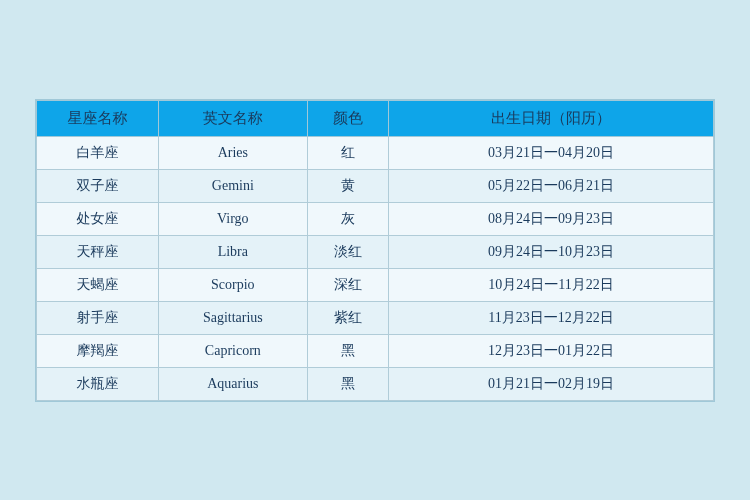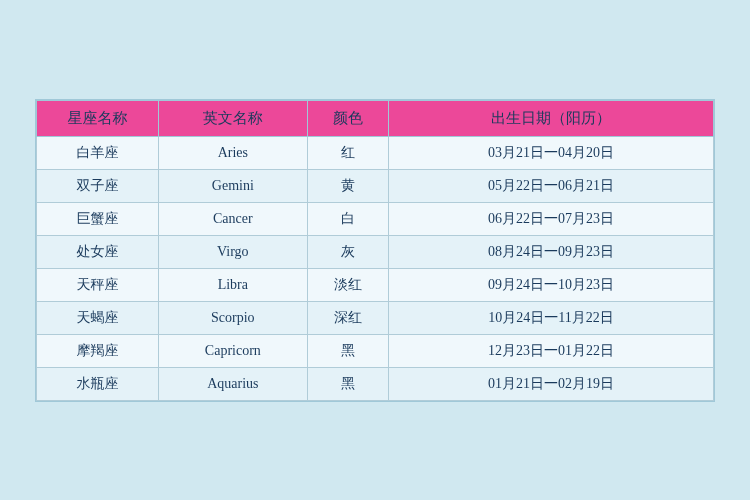--- a/index.html
+++ b/index.html
@@ -24,21 +24,21 @@
       border: 1px solid #a0c8d8;
       width: 680px;
     }
 
     table {
       width: 100%;
       border-collapse: collapse;
     }
 
     thead tr {
-      background-color: #ec4899;
+      background-color: #0ea5e9;
     }
 
     thead th {
       border: 1px solid #a0c8d8;
       padding: 8px 12px;
       text-align: center;
       font-weight: normal;
       color: #1a3a5c;
       font-size: 15px;
     }
@@ -84,44 +84,44 @@
           <td>红</td>
           <td>03月21日一04月20日</td>
         </tr>
         <tr>
           <td>双子座</td>
           <td>Gemini</td>
           <td>黄</td>
           <td>05月22日一06月21日</td>
         </tr>
         <tr>
-          <td>巨蟹座</td>
-          <td>Cancer</td>
-          <td>白</td>
-          <td>06月22日一07月23日</td>
-        </tr>
-        <tr>
           <td>处女座</td>
           <td>Virgo</td>
           <td>灰</td>
           <td>08月24日一09月23日</td>
         </tr>
         <tr>
           <td>天秤座</td>
           <td>Libra</td>
           <td>淡红</td>
           <td>09月24日一10月23日</td>
         </tr>
         <tr>
           <td>天蝎座</td>
           <td>Scorpio</td>
           <td>深红</td>
           <td>10月24日一11月22日</td>
         </tr>
         <tr>
+          <td>射手座</td>
+          <td>Sagittarius</td>
+          <td>紫红</td>
+          <td>11月23日一12月22日</td>
+        </tr>
+        <tr>
           <td>摩羯座</td>
           <td>Capricorn</td>
           <td>黑</td>
           <td>12月23日一01月22日</td>
         </tr>
         <tr>
           <td>水瓶座</td>
           <td>Aquarius</td>
           <td>黑</td>
           <td>01月21日一02月19日</td>

